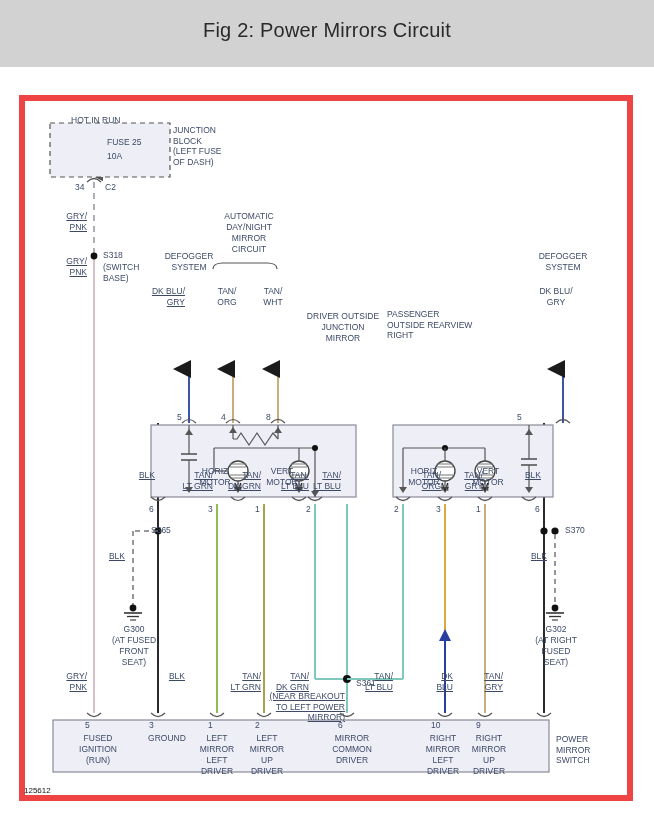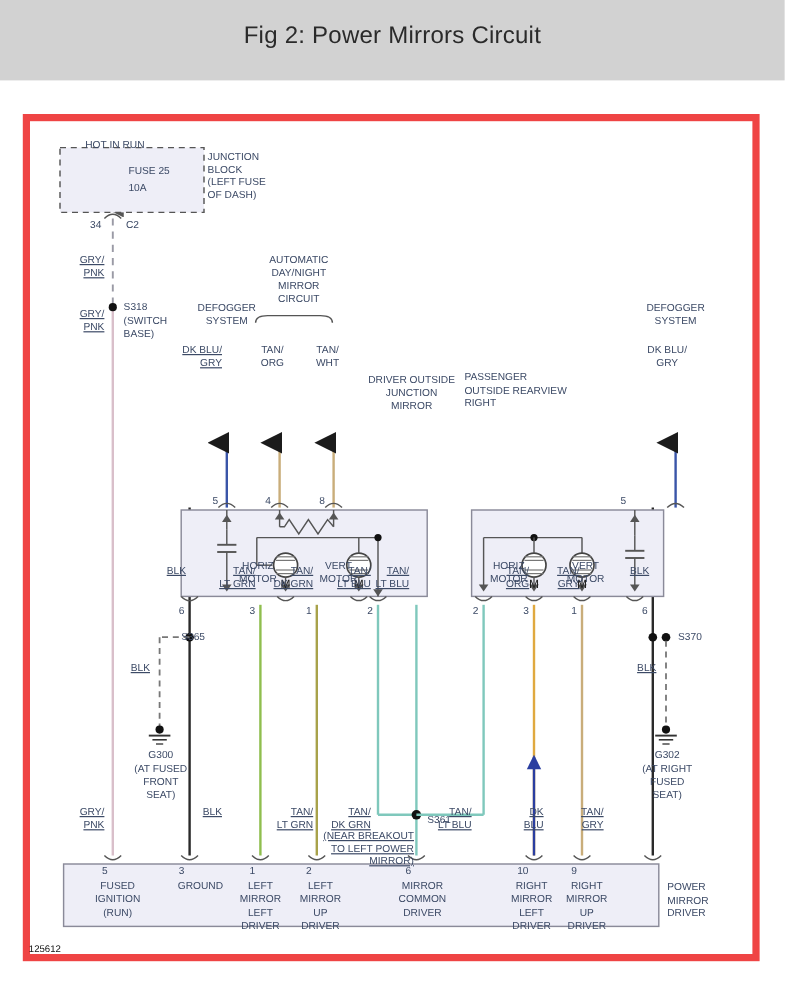--- a/index.html
+++ b/index.html
@@ -433,17 +433,17 @@
 MIRROR
 LEFT
 DRIVER</div>
   <div class="boxlbl" style="left:430px;top:632px;width:68px;">RIGHT
 MIRROR
 UP
 DRIVER</div>
 
   <div class="lbl" style="left:531px;top:633px;">POWER
 MIRROR
-DRIVER</div>
+SWITCH</div>
 
 </div>
 
 <div class="idnum">125612</div>
 
 </body></html>

